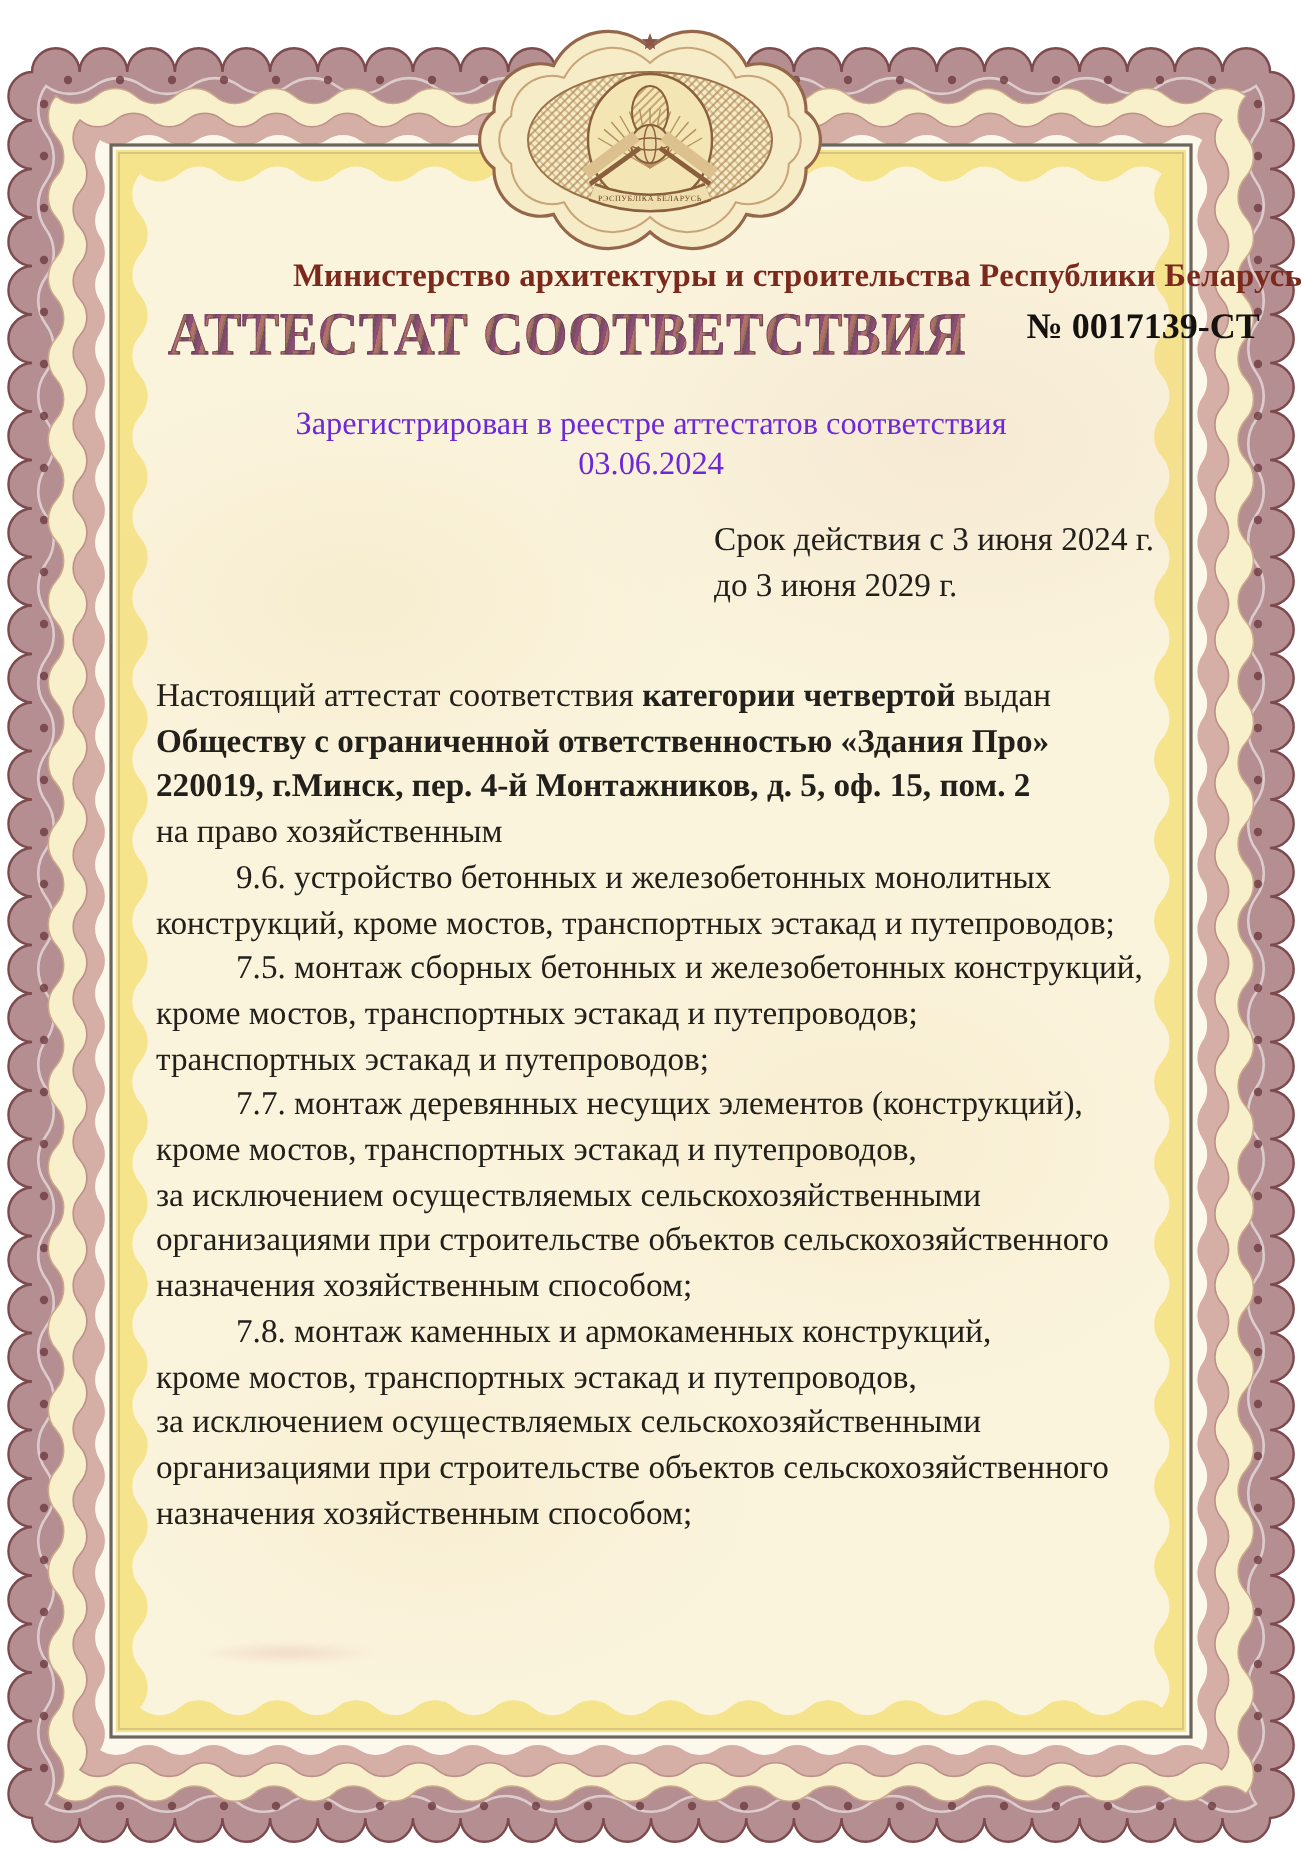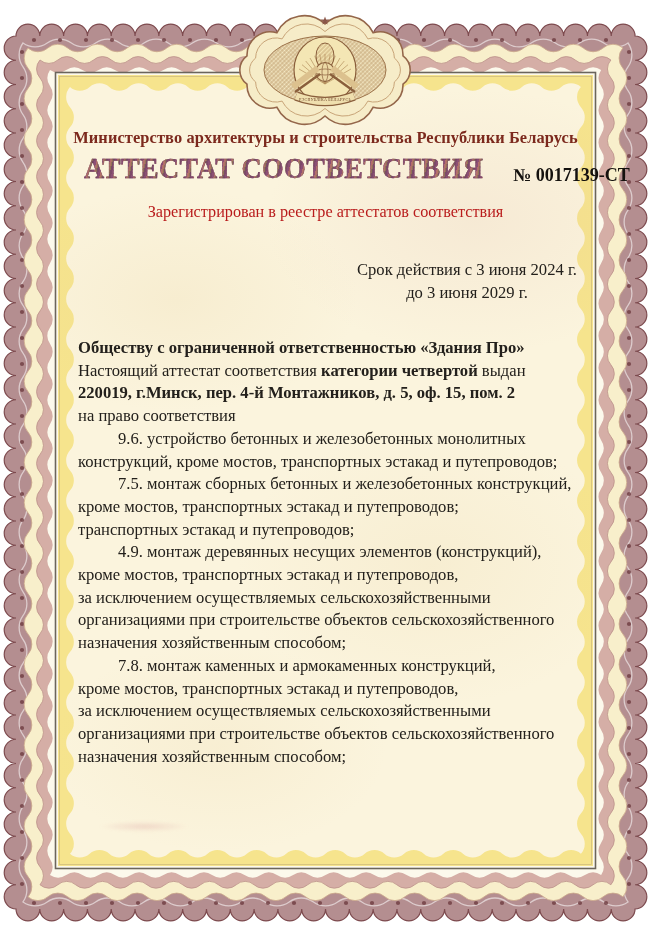--- a/index.html
+++ b/index.html
@@ -10,36 +10,36 @@
     background:
       radial-gradient(ellipse 260px 160px at 22% 28%, rgba(229,205,150,.18), transparent 70%),
       radial-gradient(ellipse 300px 190px at 78% 18%, rgba(216,170,160,.14), transparent 70%),
       radial-gradient(ellipse 280px 200px at 70% 62%, rgba(229,205,150,.16), transparent 70%),
       radial-gradient(ellipse 240px 150px at 30% 85%, rgba(229,205,150,.15), transparent 70%);}
   .smudge{position:absolute;left:80px;top:819px;width:128px;height:15px;z-index:1;
     background:radial-gradient(ellipse 60px 7px at 50% 50%, rgba(205,120,128,.22), transparent 75%);
     filter:blur(1.5px);}
   svg.rosette{position:absolute;left:230px;top:8px;z-index:2;}
   .content{position:absolute;left:0;top:0;width:651px;height:925px;z-index:3;}
-  .ministry{position:absolute;left:0;right:0;top:128px;text-align:center;
+  .ministry{position:absolute;left:0;right:0;top:128px;text-align:right;
     font-weight:bold;font-size:16.4px;letter-spacing:.1px;color:#7c291d;}
   .title-row{position:absolute;left:84px;right:64px;top:148px;display:flex;
     align-items:flex-start;}
   .cert-title{font-weight:bold;font-size:30px;letter-spacing:.4px;line-height:40px;white-space:nowrap;
     transform:scaleX(.93);transform-origin:left center;color:#8d5272;
     background-image:
       repeating-linear-gradient(104deg,#8c4f74 0 2px,#b2706a 2px 4px,#8f7455 4px 5px,#7d4a68 5px 7px),
       repeating-linear-gradient(14deg, rgba(120,60,94,.55) 0 1px, rgba(190,152,120,.35) 1px 3px);
     -webkit-background-clip:text;background-clip:text;
     -webkit-text-fill-color:transparent;
     -webkit-text-stroke:.45px rgba(90,42,72,.55);}
-  .cert-number{font-weight:bold;font-size:18px;color:#14110e;margin-top:17px;white-space:nowrap;}
+  .cert-number{font-weight:bold;font-size:18px;color:#14110e;margin-top:5px;white-space:nowrap;}
   .reg-block{position:absolute;left:0;right:0;top:203px;text-align:center;
-    font-size:16.2px;line-height:19.8px;color:#b91c1c;}
-  .validity{position:absolute;right:74px;top:258px;text-align:center;
+    font-size:16.2px;line-height:19.8px;color:#6d28d9;}
+  .validity{position:absolute;right:74px;top:258px;text-align:left;
     font-size:16.6px;line-height:23.2px;color:#23201c;}
   .body-text{position:absolute;left:78px;top:337px;font-size:16.6px;line-height:22.7px;color:#23201c;}
   .bline{white-space:nowrap;}
   .bline.indent{padding-left:40px;}
   .b{font-weight:bold;}
 </style>
 </head>
 <body>
 
 <div class="page">
@@ -222,38 +222,39 @@
   <div class="content">
     <div class="ministry">Министерство архитектуры и строительства Республики Беларусь</div>
 
     <div class="title-row">
       <div class="cert-title">АТТЕСТАТ СООТВЕТСТВИЯ</div>
       <div class="cert-number">№ 0017139-СТ</div>
     </div>
 
     <div class="reg-block">
       <div>Зарегистрирован в реестре аттестатов соответствия</div>
+      <div>03.06.2024</div>
     </div>
 
     <div class="validity">
       <div>Срок действия с 3 июня 2024 г.</div>
       <div>до 3 июня 2029 г.</div>
     </div>
 
     <div class="body-text">
+        <div class="bline"><span>Настоящий аттестат соответствия </span><span class="b">категории четвертой</span><span> выдан</span></div>
         <div class="bline"><span class="b">Обществу с ограниченной ответственностью «Здания Про»</span></div>
-        <div class="bline"><span>Настоящий аттестат соответствия </span><span class="b">категории четвертой</span><span> выдан</span></div>
         <div class="bline"><span class="b">220019, г.Минск, пер. 4-й Монтажников, д. 5, оф. 15, пом. 2</span></div>
-        <div class="bline"><span>на право соответствия</span></div>
+        <div class="bline"><span>на право хозяйственным</span></div>
         <div class="bline indent"><span>9.6. устройство бетонных и железобетонных монолитных</span></div>
         <div class="bline"><span>конструкций, кроме мостов, транспортных эстакад и путепроводов;</span></div>
         <div class="bline indent"><span>7.5. монтаж сборных бетонных и железобетонных конструкций,</span></div>
         <div class="bline"><span>кроме мостов, транспортных эстакад и путепроводов;</span></div>
         <div class="bline"><span>транспортных эстакад и путепроводов;</span></div>
-        <div class="bline indent"><span>4.9. монтаж деревянных несущих элементов (конструкций),</span></div>
+        <div class="bline indent"><span>7.7. монтаж деревянных несущих элементов (конструкций),</span></div>
         <div class="bline"><span>кроме мостов, транспортных эстакад и путепроводов,</span></div>
         <div class="bline"><span>за исключением осуществляемых сельскохозяйственными</span></div>
         <div class="bline"><span>организациями при строительстве объектов сельскохозяйственного</span></div>
         <div class="bline"><span>назначения хозяйственным способом;</span></div>
         <div class="bline indent"><span>7.8. монтаж каменных и армокаменных конструкций,</span></div>
         <div class="bline"><span>кроме мостов, транспортных эстакад и путепроводов,</span></div>
         <div class="bline"><span>за исключением осуществляемых сельскохозяйственными</span></div>
         <div class="bline"><span>организациями при строительстве объектов сельскохозяйственного</span></div>
         <div class="bline"><span>назначения хозяйственным способом;</span></div>
       </div>

